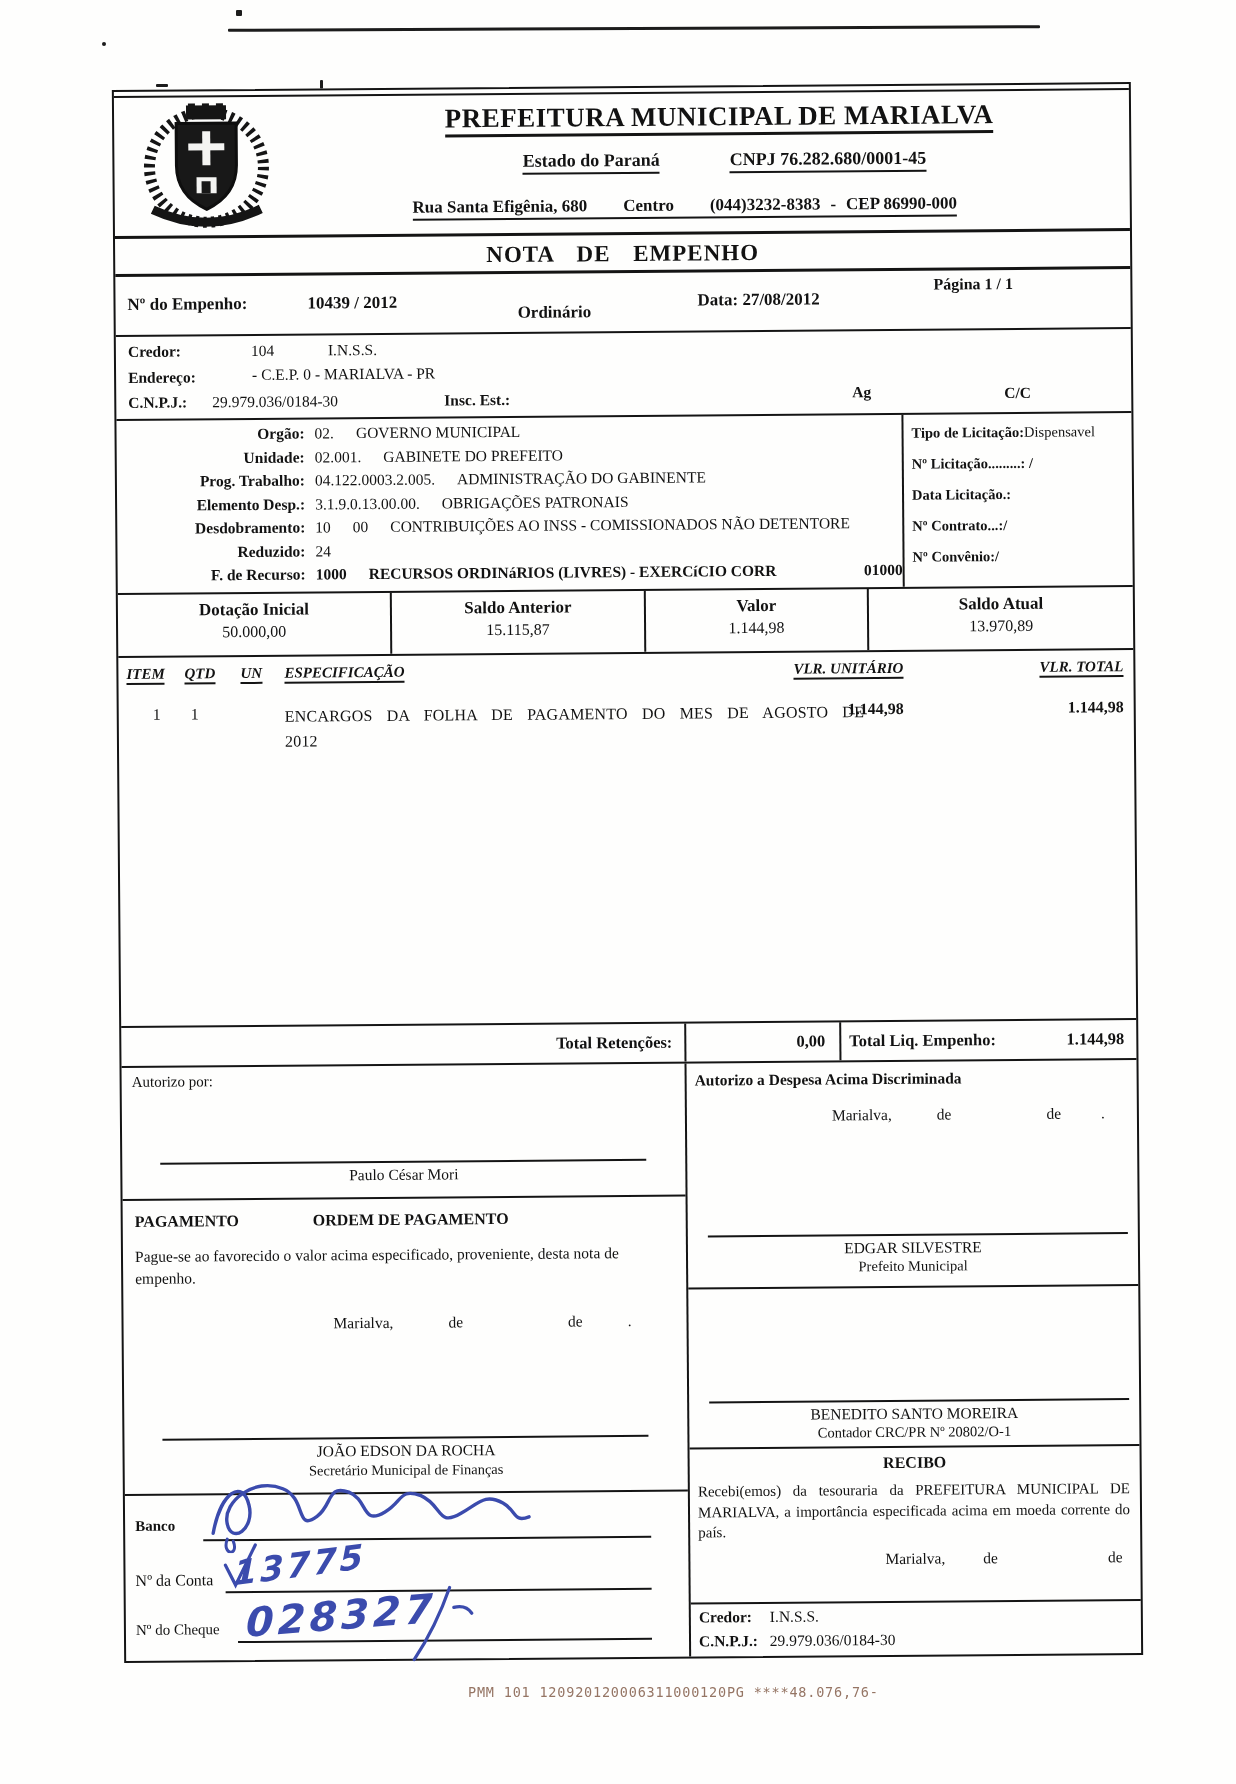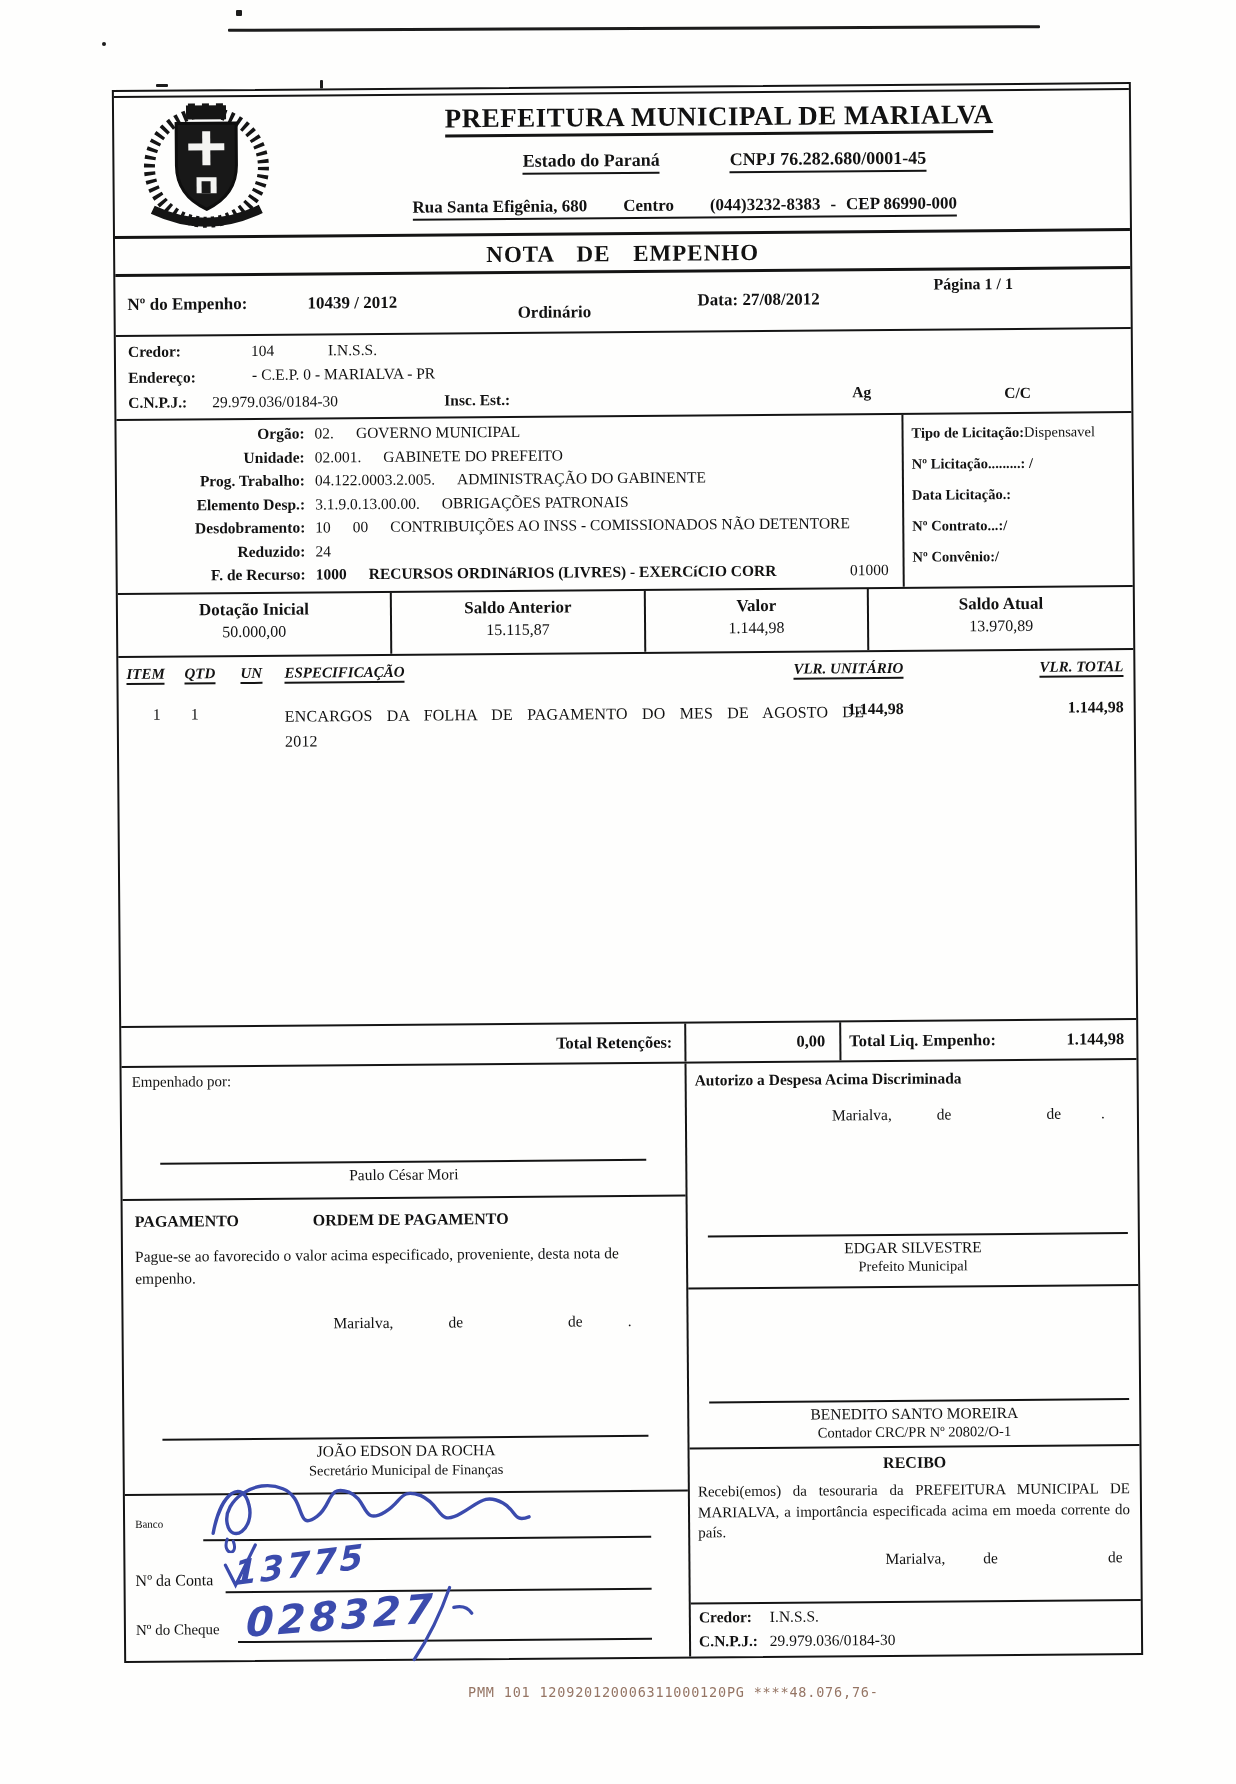--- a/index.html
+++ b/index.html
@@ -34,21 +34,21 @@
   
   .credor{position:absolute;left:0;top:245px;width:100%;height:82px;border-bottom:2px solid #141414;font-size:15.5px;}
   
   .classif{position:absolute;left:0;top:329px;width:100%;height:172px;border-bottom:2px solid #141414;}
   .cl-left{position:absolute;left:0;top:0;width:785px;height:100%;padding-top:5px;box-sizing:border-box;}
   .cl-row{display:flex;align-items:baseline;height:23.5px;font-size:15.5px;}
   .cl-label{width:188px;text-align:right;font-weight:bold;flex:none;}
   .cl-code{margin-left:10px;flex:none;}
   .cl-code2{margin-left:22px;flex:none;}
   .cl-desc{margin-left:22px;}
-  .cl-extra{margin-left:auto;margin-right:14px;font-weight:normal;}
+  .cl-extra{margin-left:auto;font-weight:bold;}
   .cl-right{position:absolute;left:785px;top:0;width:230px;height:100%;border-left:2px solid #141414;box-sizing:border-box;padding:10px 0 0 8px;}
   .lic-row{height:31px;font-size:14.5px;font-weight:bold;}
   .lic-row .val{font-weight:normal;}
   
   .saldos{position:absolute;left:0;top:503px;width:100%;height:61px;border-bottom:2px solid #141414;display:flex;}
   .sal-cell{border-right:2px solid #141414;box-sizing:border-box;text-align:center;padding-top:6px;}
   .sal-cell:last-child{border-right:none;}
   .sal-label{font-size:17px;font-weight:bold;}
   .sal-value{font-size:16px;margin-top:3px;}
   
@@ -240,42 +240,42 @@
         <span style="margin-left:8px;">Total Liq. Empenho:</span>
         <span class="abs" style="right:12px;">1.144,98</span>
       </div>
     </div>
 
     <div class="bottom">
 
       <div class="bcol-l">
 
         <div class="sec" style="top:0;height:133px;border-bottom:2px solid #141414;">
-          <span class="abs" style="left:10px;top:6px;font-size:15px;">Empenhado por:</span>
+          <span class="abs" style="left:10px;top:6px;font-size:15px;">Autorizo por:</span>
           <div class="sigline" style="left:38px;top:95px;width:486px;"></div>
           <div class="cname" style="top:100px;">Paulo César Mori</div>
         </div>
 
         <div class="sec" style="top:133px;height:295px;border-bottom:2px solid #141414;">
           <span class="abs b" style="left:12px;top:12px;font-size:16px;">PAGAMENTO</span>
           <span class="abs b" style="left:190px;top:12px;font-size:16px;">ORDEM DE PAGAMENTO</span>
           <div class="abs" style="left:12px;top:45px;width:500px;font-size:15.5px;line-height:1.45;">Pague-se ao favorecido o valor acima especificado, proveniente, desta nota de empenho.</div>
           <div class="marialva abs" style="left:210px;top:115px;">
             <span>Marialva,</span>
             <span style="margin-left:55px;">de</span>
             <span style="margin-left:105px;">de</span>
             <span style="margin-left:45px;">.</span>
           </div>
           <div class="sigline" style="left:38px;top:238px;width:486px;"></div>
           <div class="cname" style="top:243px;">JOÃO EDSON DA ROCHA</div>
           <div class="cname" style="top:263px;font-size:14.5px;">Secretário Municipal de Finanças</div>
         </div>
 
         <div class="sec" style="top:428px;height:165px;">
-          <span class="abs" style="left:10px;top:22px;font-size:11px;">Banco</span>
+          <span class="abs" style="left:10px;top:22px;font-size:15px;font-weight:bold;">Banco</span>
           <div class="sigline" style="left:78px;top:44px;width:448px;border-top-width:2px;"></div>
           <svg class="abs" style="left:78px;top:-34px;" width="340" height="92" viewBox="0 0 340 92">
             <path d="M10 72 C18 30 40 18 46 44 C52 68 28 84 24 62 C20 40 52 16 80 28 C104 38 92 72 114 56 C130 44 124 24 146 32 C166 40 158 66 182 52 C200 42 196 28 218 36 C240 46 234 68 258 54 C276 44 282 34 300 44 C314 52 310 64 326 58" fill="none" stroke="#3b4bad" stroke-width="3.4" stroke-linecap="round"></path>
             <path d="M30 80 C36 96 18 94 24 78" fill="none" stroke="#3b4bad" stroke-width="3" stroke-linecap="round"></path>
           </svg>
           <span class="abs" style="left:10px;top:76px;font-size:16px;">Nº da Conta</span>
           <div class="sigline" style="left:100px;top:96px;width:426px;"></div>
           <div class="hand" style="left:108px;top:50px;font-size:34px;transform:rotate(-7deg) skewX(-8deg);letter-spacing:3px;">13775</div>
           <svg class="abs" style="left:96px;top:48px;" width="40" height="46" viewBox="0 0 40 46">
             <path d="M4 22 L14 42 L34 2" fill="none" stroke="#3b4bad" stroke-width="3.2" stroke-linecap="round"></path>

